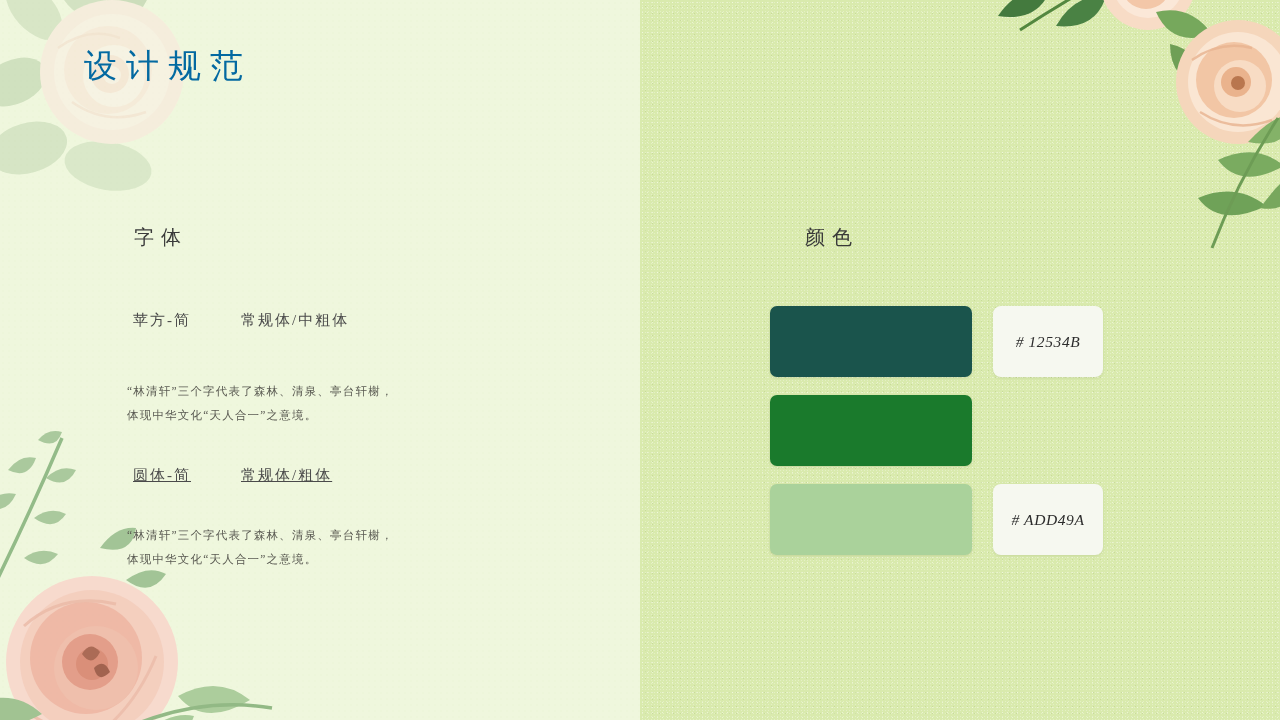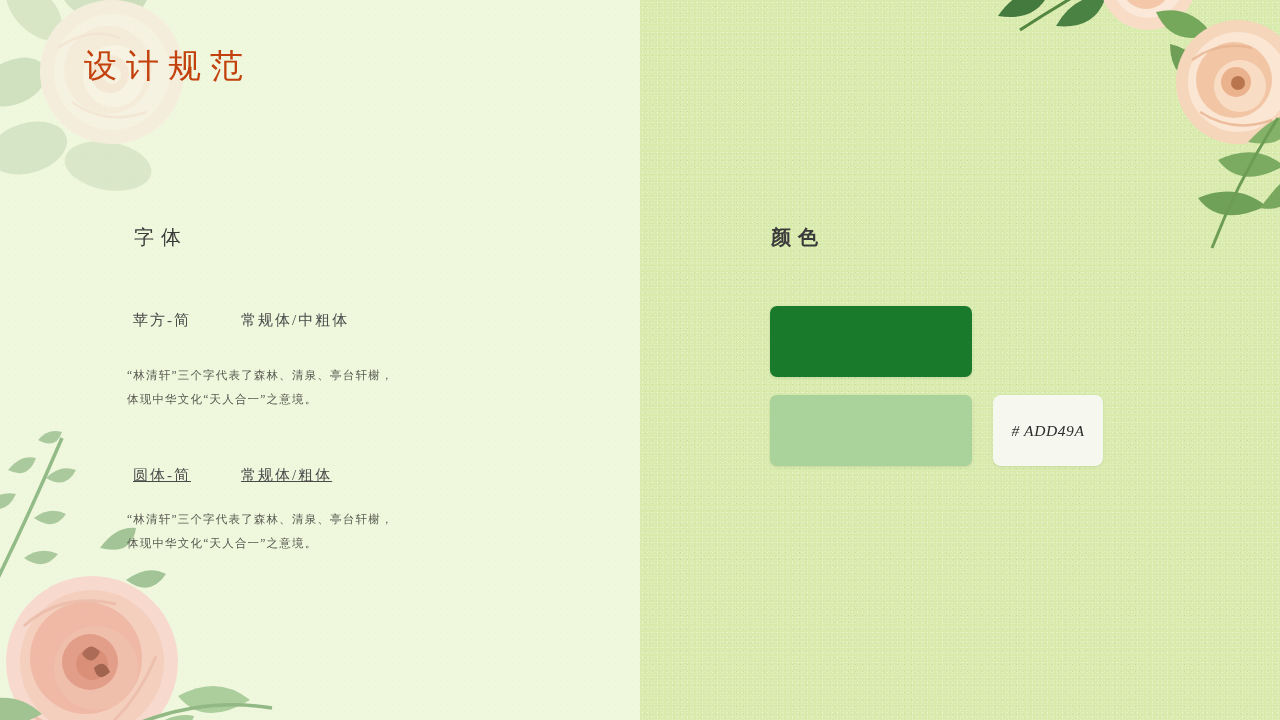--- a/index.html
+++ b/index.html
@@ -64,36 +64,36 @@
   .fl-tl { left: -38px;  top: -48px;  width: 310px; height: 270px; opacity: .55; }
   .fl-tr { right: -10px; top: -40px;  width: 330px; height: 300px; opacity: 1; }
   .fl-bl { left: -58px;  bottom: -60px; width: 400px; height: 350px; opacity: .95; }
 
   
   .slide-title {
     position: absolute;
     left: 84px; top: 44px;
     font-size: 33px;
     letter-spacing: 9px;
-    color: #c2410c;
+    color: #0369a1;
     font-family: "Liberation Serif", serif;
     font-weight: 400;
     white-space: nowrap;
   }
 
   .section-head {
     position: absolute;
     font-size: 20px;
     letter-spacing: 7px;
     color: #3a3a3a;
     font-family: "Liberation Serif", serif;
     white-space: nowrap;
   }
   .head-font  { left: 134px; top: 224px; }
-  .head-color { left: 771px; top: 224px; font-weight: bold; }
+  .head-color { left: 805px; top: 224px; }
 
   .font-row {
     position: absolute;
     display: flex;
     align-items: flex-start;
     font-size: 15px;
     letter-spacing: 2px;
     color: #4a4a4a;
     font-family: "Liberation Serif", serif;
     white-space: nowrap;
@@ -105,20 +105,21 @@
 
   .sample-block {
     position: absolute;
     font-size: 11.5px;
     line-height: 2.05;
     letter-spacing: 1.2px;
     color: #5a5a52;
     font-family: "Liberation Serif", serif;
     width: 360px;
     white-space: pre-line;
+    margin-top: 16px;
   }
   .samp-1 { left: 127px; top: 364px; }
   .samp-2 { left: 127px; top: 508px; }
 
   
   .palette {
     position: absolute;
     left: 770px; top: 306px;
     display: flex;
     flex-direction: column;
@@ -293,20 +294,26 @@
     <span class="fweight">常规体/粗体</span>
   </div>
 
   <div class="sample-block samp-2">“林清轩”三个字代表了森林、清泉、亭台轩榭，
 体现中华文化“天人合一”之意境。</div>
 
   <div class="section-head head-color">颜色</div>
 
   <div class="palette">
 
+    <div class="pal-row">
+      <div class="swatch" style="background-color: rgb(26, 84, 76);"></div>
+      <div class="hex-card">
+        <span class="hex-text"># 12534B</span>
+      </div>
+    </div>
 
     <div class="pal-row">
       <div class="swatch" style="background-color: rgb(26, 122, 44);"></div>
     </div>
 
     <div class="pal-row">
       <div class="swatch" style="background-color: rgb(170, 210, 155);"></div>
       <div class="hex-card">
         <span class="hex-text"># ADD49A</span>
       </div>

